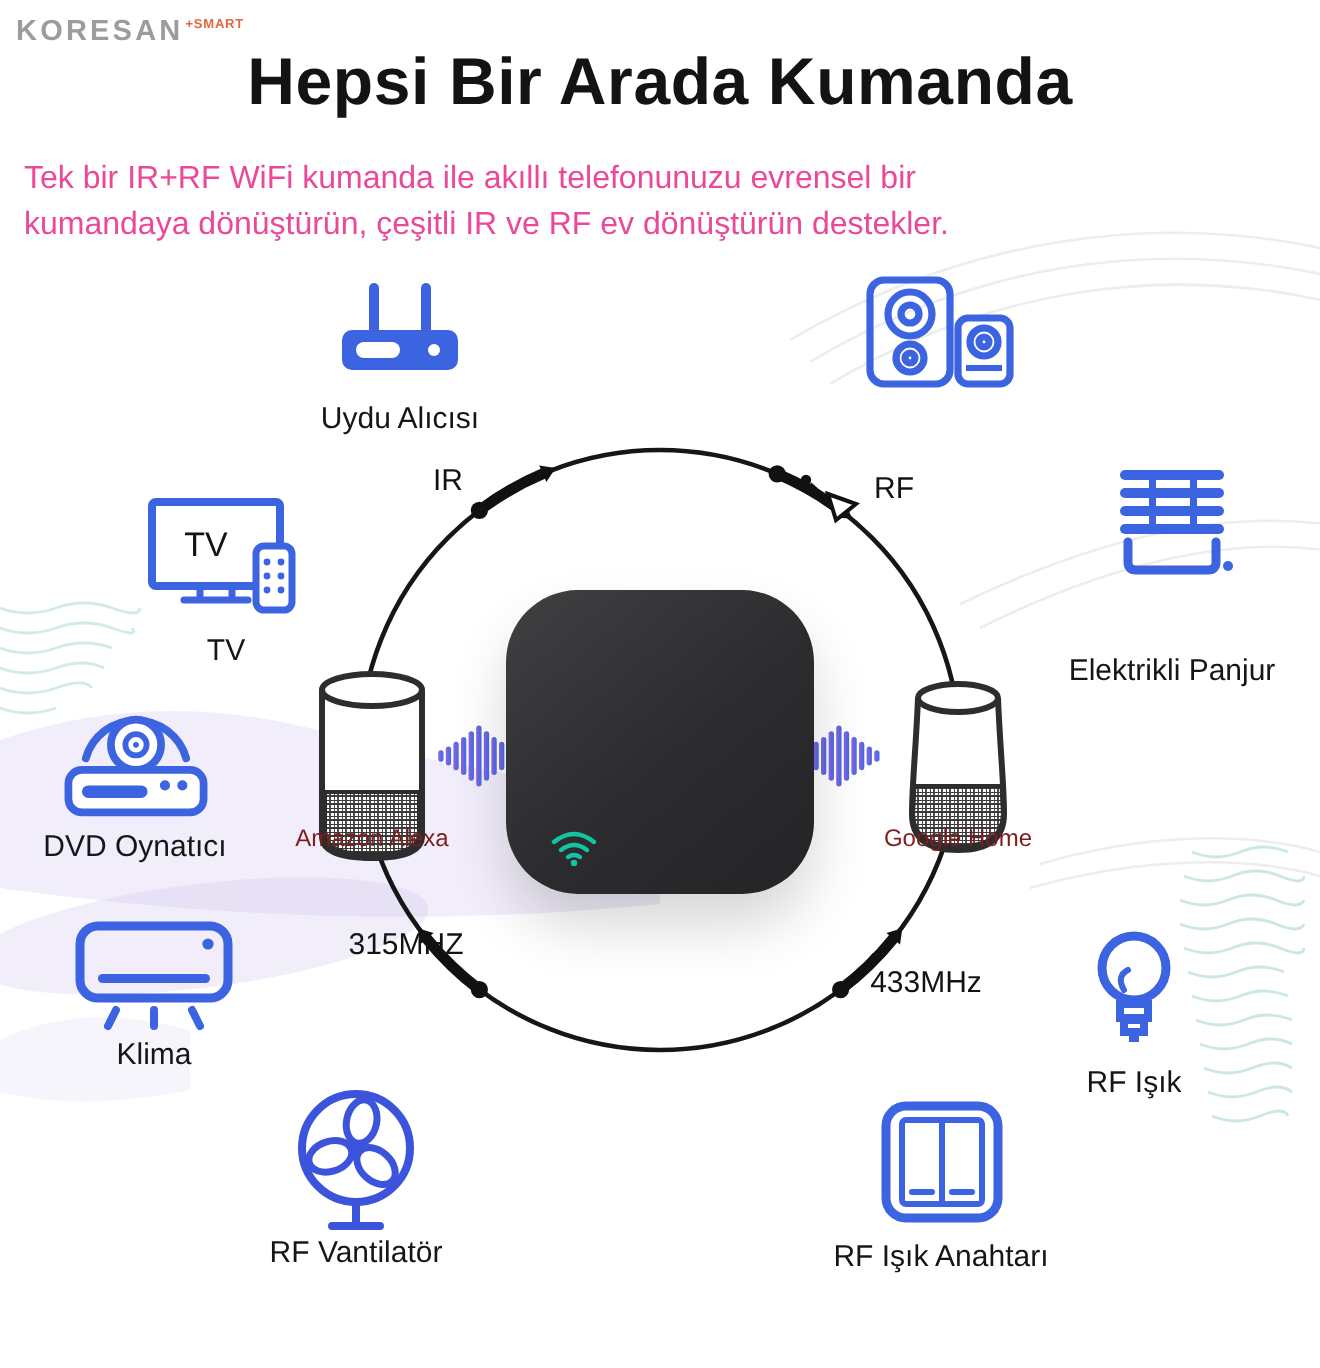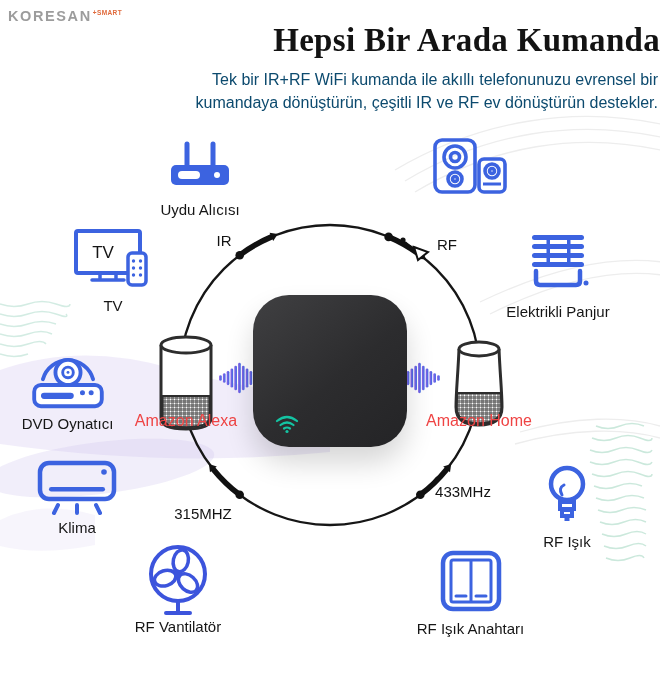--- a/index.html
+++ b/index.html
@@ -1,32 +1,32 @@
 <!DOCTYPE html>
 <html><head>
 <meta charset="utf-8">
 <style>
   html,body{margin:0;padding:0;background:#fff;}
   .canvas{position:relative;width:660px;height:684px;background:#ffffff;overflow:hidden;
           font-family:"Liberation Sans",sans-serif;}
   .decor{position:absolute;left:0;top:0;pointer-events:none;}
   .logo{position:absolute;left:8px;top:8px;color:#9c9c9c;font-weight:700;font-size:14.5px;letter-spacing:1.6px;}
   .logo .suffix{color:#e06a3c;font-size:6.5px;font-weight:700;letter-spacing:.4px;vertical-align:super;margin-left:1px;}
-  .title{position:absolute;left:0;right:0;top:22px;margin:0;text-align:right;
-         font-size:33px;font-weight:800;color:#131313;letter-spacing:.3px;font-family:Liberation Serif, serif;}
-  .subtitle{position:absolute;left:0;right:0;top:66px;margin:2px;text-align:right;
-            font-size:16px;line-height:23px;color:#0c4a6e;}
+  .title{position:absolute;left:0;right:0;top:22px;margin:0;text-align:center;
+         font-size:33px;font-weight:800;color:#131313;letter-spacing:.3px;}
+  .subtitle{position:absolute;left:0;right:0;top:66px;margin:12px;text-align:left;
+            font-size:16px;line-height:23px;color:#ec4899;}
   .ring-svg{position:absolute;left:0;top:0;}
   .hub{position:absolute;left:253px;top:295px;width:154px;height:152px;border-radius:36px;
        background:linear-gradient(140deg,#404042 0%,#2c2c2e 55%,#242426 100%);
        box-shadow:0 16px 28px rgba(0,0,0,.16);}
   .hub .wifi{position:absolute;left:22px;bottom:13px;}
   .wave{position:absolute;}
   .speaker{position:absolute;}
-  .spk-label{position:absolute;transform:translateX(-50%);font-size:16px;color:#ef4444;white-space:nowrap;}
+  .spk-label{position:absolute;transform:translateX(-50%);font-size:12px;color:#7f1d1d;white-space:nowrap;}
   .ring-label{position:absolute;transform:translateX(-50%);font-size:15px;color:#131313;white-space:nowrap;}
   .device{position:absolute;display:flex;flex-direction:column;align-items:center;text-align:right;}
   .device .lbl{font-size:15px;color:#161616;line-height:1.55;white-space:nowrap;}
   .device.wrap .lbl{white-space:normal;width:84px;}
   .tv-text{font-family:"Liberation Sans",sans-serif;font-size:17px;fill:#141414;}
 </style>
 </head>
 <body>
 
 <div class="canvas">
@@ -101,21 +101,21 @@
     <g>
       <circle cx="403" cy="240" r="2.6" fill="#111"></circle>
       <path d="M405 242 L414 250" stroke="#111" stroke-width="2" fill="none"></path>
       <path d="M414 247 l14 5 -10 8 z" fill="#fff" stroke="#111" stroke-width="2"></path>
     </g>
     <path d="M427 489 L437 477" stroke="#111" stroke-width="1.5" fill="none"></path>
   </svg>
 
   <span class="ring-label" style="left:224px;top:232px;">IR</span>
   <span class="ring-label" style="left:447px;top:236px;">RF</span>
-  <span class="ring-label" style="left:203px;top:505px;">315MHZ</span>
+  <span class="ring-label" style="left:203px;top:464px;">315MHZ</span>
   <span class="ring-label" style="left:463px;top:483px;text-align:right;">433MHz</span>
 
   <svg class="wave" style="left:219px;top:359px;" width="42" height="38" viewBox="0 0 44 40">
     <defs>
         <linearGradient id="wg" x1="0" y1="0" x2="1" y2="0">
       <stop offset="0" stop-color="#8f63e8"></stop>
           <stop offset="1" stop-color="#3f6be4"></stop>
     </linearGradient>
       </defs>
     <g fill="url(#wg)">
@@ -165,21 +165,21 @@
     <defs>
         <pattern id="meshG" width="4" height="4" patternUnits="userSpaceOnUse">
       <path d="M0 0H4 M0 2H4" stroke="#3a3a3a" stroke-width="0.9"></path>
       <path d="M0 0V4 M2 0V4" stroke="#3a3a3a" stroke-width="0.9"></path>
     </pattern>
       </defs>
     <path d="M10 13 C9 38 7 56 7 71 Q7 89 30 89 Q53 89 53 71 C53 56 51 38 50 13" fill="#fff" stroke="#2d2d2d" stroke-width="3"></path>
     <ellipse cx="30" cy="13" rx="20" ry="7" fill="#fff" stroke="#2d2d2d" stroke-width="3"></ellipse>
     <path d="M8.2 57 H51.8 L52.5 71 Q52.5 87.2 30 87.2 Q7.5 87.2 7.5 71 Z" fill="url(#meshG)" stroke="#2d2d2d" stroke-width="2"></path>
   </svg>
-  <span class="spk-label" style="left:479px;top:412px;">Amazon Home</span>
+  <span class="spk-label" style="left:479px;top:412px;">Google Home</span>
 
   <div class="hub">
     <svg class="wifi" width="24" height="20" viewBox="0 0 24 20">
       <g stroke="#14c3a2" stroke-width="2.2" fill="none" stroke-linecap="round">
         <path d="M2 7 Q12 -1 22 7"></path>
         <path d="M5.5 11 Q12 6 18.5 11"></path>
         <path d="M9 14.5 Q12 12.5 15 14.5"></path>
       </g>
       <circle cx="12" cy="17.5" r="1.6" fill="#14c3a2"></circle>
     </svg>
@@ -205,39 +205,39 @@
         <circle cx="23" cy="42" r="7"></circle>
           <circle cx="23" cy="42" r="2.5"></circle>
         <rect x="47" y="22" width="26" height="33" rx="5"></rect>
         <circle cx="60" cy="34" r="7"></circle>
           <circle cx="60" cy="34" r="2.5"></circle>
         <line x1="51" y1="47" x2="69" y2="47" stroke-width="3"></line>
       </g>
     </svg>
   </div>
 
-  <div class="device" style="left:63px;top:227px;width:100px;">
+  <div class="device" style="left:63px;top:247px;width:100px;">
     <svg width="82" height="62" viewBox="0 0 82 62">
       <rect x="4" y="4" width="64" height="42" rx="2" stroke="#3c63e0" stroke-width="4" fill="none"></rect>
       <text class="tv-text" x="31" y="31" text-anchor="middle">TV</text>
       <path d="M28 46 v5 M44 46 v5 M20 53 h32" stroke="#3c63e0" stroke-width="3.5" fill="none" stroke-linecap="round"></path>
       <rect x="56" y="26" width="18" height="32" rx="4" fill="#fff" stroke="#3c63e0" stroke-width="3.5"></rect>
       <g fill="#3c63e0">
         <circle cx="61.5" cy="34" r="1.7"></circle>
           <circle cx="68.5" cy="34" r="1.7"></circle>
         <circle cx="61.5" cy="41" r="1.7"></circle>
           <circle cx="68.5" cy="41" r="1.7"></circle>
         <circle cx="61.5" cy="48" r="1.7"></circle>
           <circle cx="68.5" cy="48" r="1.7"></circle>
       </g>
     </svg>
     <div class="lbl" style="margin-top:5px;">TV</div>
   </div>
 
-  <div class="device" style="left:498px;top:233px;width:120px;">
+  <div class="device" style="left:526px;top:233px;width:120px;gap:24px;">
     <svg width="64" height="58" viewBox="0 0 64 58">
       <g fill="#3c63e0">
         <rect x="6" y="2" width="52" height="5" rx="2.5"></rect>
         <rect x="6" y="11" width="52" height="5" rx="2.5"></rect>
         <rect x="6" y="20" width="52" height="5" rx="2.5"></rect>
         <rect x="6" y="29" width="52" height="5" rx="2.5"></rect>
         <rect x="20.5" y="7" width="3.5" height="4"></rect>
           <rect x="41" y="7" width="3.5" height="4"></rect>
         <rect x="20.5" y="16" width="3.5" height="4"></rect>
           <rect x="41" y="16" width="3.5" height="4"></rect>

